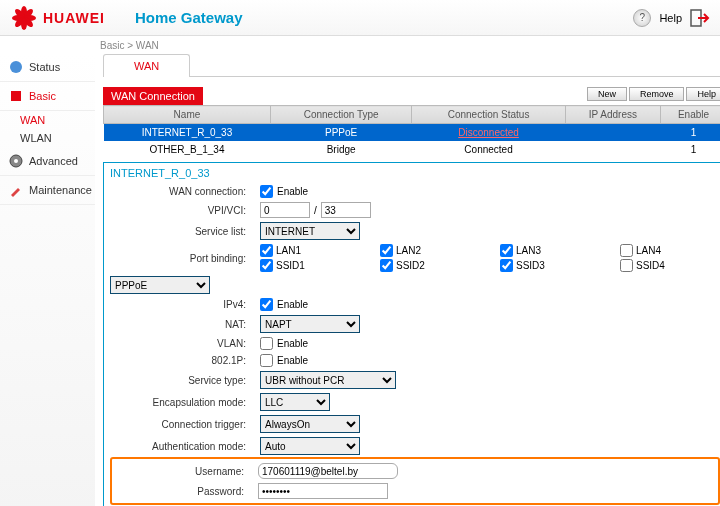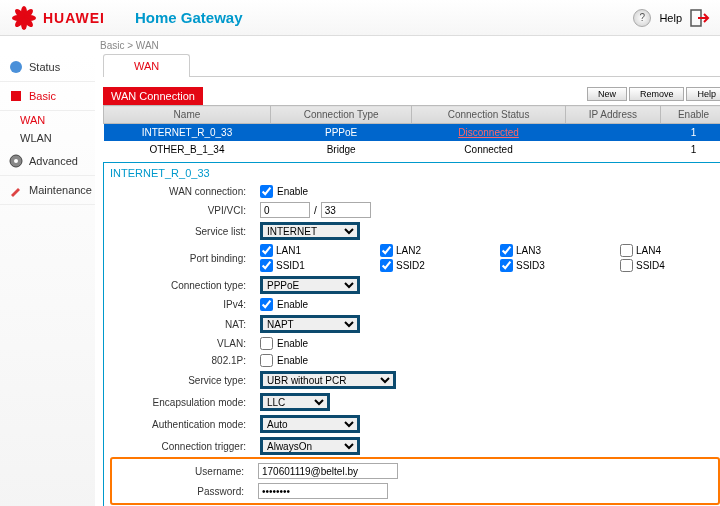--- a/index.html
+++ b/index.html
@@ -32,21 +32,21 @@
 .conn-table th { background: linear-gradient(#e8e8e8,#d8d8d8); color: #555; font-weight: normal; padding: 3px; font-size: 10px; border: 1px solid #bbb; }
 .conn-table td { padding: 3px; font-size: 10px; text-align: center; }
 .row-sel { background: #0066cc; color: #fff; }
 .row-sel .disc { color: #ff6666; text-decoration: underline; }
 .form-panel { border: 1px solid #0099cc; margin-top: 4px; padding: 4px 6px; }
 .panel-title { color: #0099cc; font-size: 11px; padding-bottom: 4px; }
 .form-row { display: flex; align-items: center; padding: 2px 0; font-size: 10px; }
 .form-label { width: 150px; text-align: right; padding-right: 14px; color: #333; }
 .form-val { display: flex; align-items: center; gap: 4px; flex: 1; }
 .form-val input[type=text], .form-val input[type=password] { border: 1px solid #aaa; padding: 1px 3px; font-size: 10px; height: 16px; }
-.form-val select { border: 3px solid #0c4a6e; font-size: 10px; height: 18px; }
+.form-val select { border: 1px solid #0c4a6e; font-size: 10px; height: 18px; }
 .cb-grid { display: grid; grid-template-columns: repeat(4, 100px); gap: 2px 20px; }
 .cb-item { display: flex; align-items: center; gap: 3px; }
 .highlight-box { border: 2px solid #ff7700; border-radius: 3px; padding: 2px; }
 </style>
 </head>
 <body>
 
 <div class="header">
   <div class="logo">
     <span class="logo-flower">
@@ -218,21 +218,20 @@
               </div>
           <div class="cb-item">
                 <input type="checkbox" style="">
                 <span>SSID4</span>
               </div>
         </div>
       </div>
         </div>
 
       <div class="form-row">
-          <div class="form-label">Connection type:</div>
           <div class="form-val">
             <select style="width:100px"><option>PPPoE</option></select>
           </div>
         </div>
 
       <div class="form-row">
           <div class="form-label">IPv4:</div>
           <div class="form-val">
             <input type="checkbox" checked="" style="">
             <span>Enable</span>
@@ -270,38 +269,38 @@
         </div>
 
       <div class="form-row">
           <div class="form-label">Encapsulation mode:</div>
           <div class="form-val">
             <select style="width:70px"><option>LLC</option></select>
           </div>
         </div>
 
       <div class="form-row">
+          <div class="form-label">Connection trigger:</div>
+          <div class="form-val">
+            <select style="width:100px"><option>AlwaysOn</option></select>
+          </div>
+        </div>
+
+      <div class="form-row">
           <div class="form-label">Authentication mode:</div>
           <div class="form-val">
             <select style="width:100px"><option>Auto</option></select>
-          </div>
-        </div>
-
-      <div class="form-row">
-          <div class="form-label">Connection trigger:</div>
-          <div class="form-val">
-            <select style="width:100px"><option>AlwaysOn</option></select>
           </div>
         </div>
 
       <div class="highlight-box">
         <div class="form-row">
             <div class="form-label" style="width:144px">Username:</div>
             <div class="form-val">
-              <input type="text" style="width: 140px;" value="170601119@beltel.by">
+              <input type="text" style="width: 140px; border-radius: 6px;" value="170601119@beltel.by">
             </div>
           </div>
         <div class="form-row">
             <div class="form-label" style="width:144px">Password:</div>
             <div class="form-val">
               <input type="password" style="width: 130px;" value="********">
             </div>
           </div>
       </div>
 

